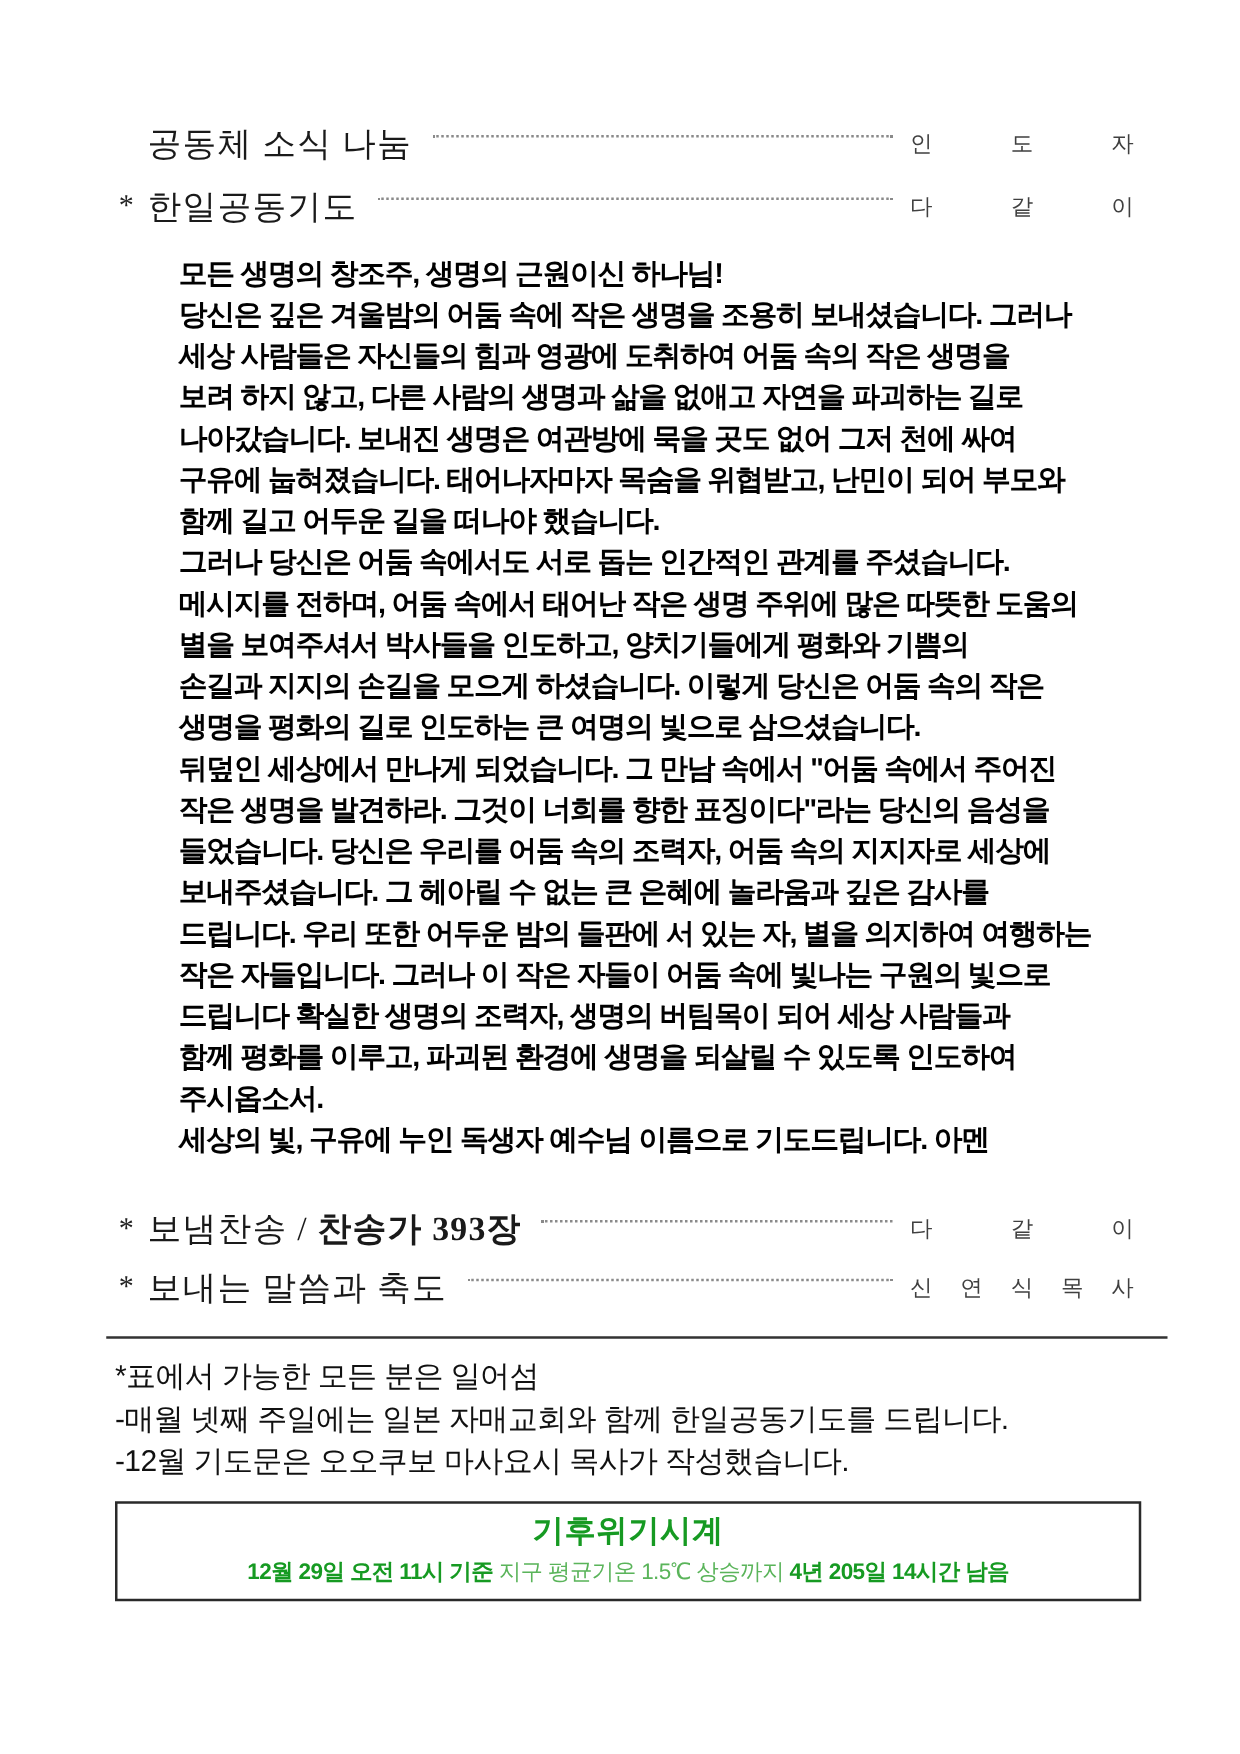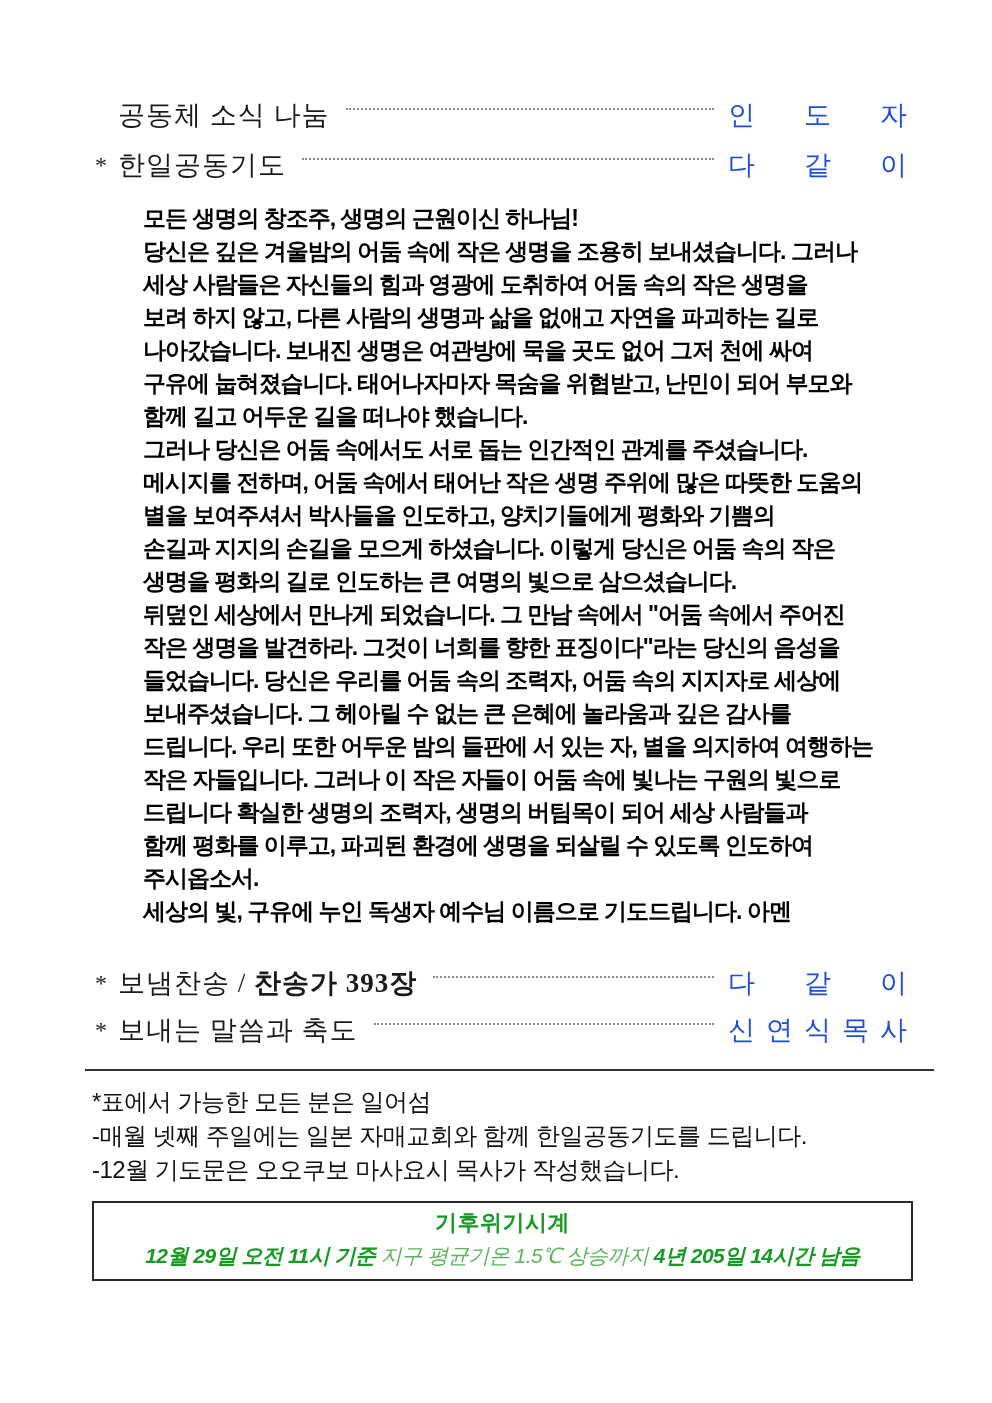--- a/index.html
+++ b/index.html
@@ -39,22 +39,22 @@
     margin: 0 14px 0 16px;
     transform: translateY(-6px);
     min-width: 30px;
   }
   .role {
     flex: none;
     display: inline-block;
     width: 180px;
     text-align: justify;
     text-align-last: justify;
-    font-size: 27px;
-    color: #1d4ed8;
+    font-size: 18px;
+    color: #404040;
   }
   .ol2 { margin-top: 16px; }
 
   
   .prayer {
     margin: 20px 84px 0 143px;
     font-family: "Liberation Sans", sans-serif;
     font-weight: bold;
     font-size: 23px;
     line-height: 33px;
@@ -90,30 +90,29 @@
     box-sizing: border-box;
     margin: 14px 0 0 92px;
     width: 821px;
     height: 80px;
     border: 2px solid #2a2a2a;
     text-align: center;
     font-family: "Liberation Sans", sans-serif;
     padding-top: 5px;
   }
   .climate-title {
-    font-size: 22px;
+    font-size: 25px;
     font-weight: bold;
     letter-spacing: 0.5px;
   }
   .climate-text {
     margin-top: 4px;
-    font-size: 21px;
+    font-size: 18px;
     letter-spacing: -0.5px;
     white-space: nowrap;
-    font-style: italic;
   }
   .climate-text .seg-bold { font-weight: bold; }
   .climate-text .seg-light { font-weight: normal; }
 </style>
 </head>
 <body>
 
 <div class="page">
 
   <div class="order-line">

